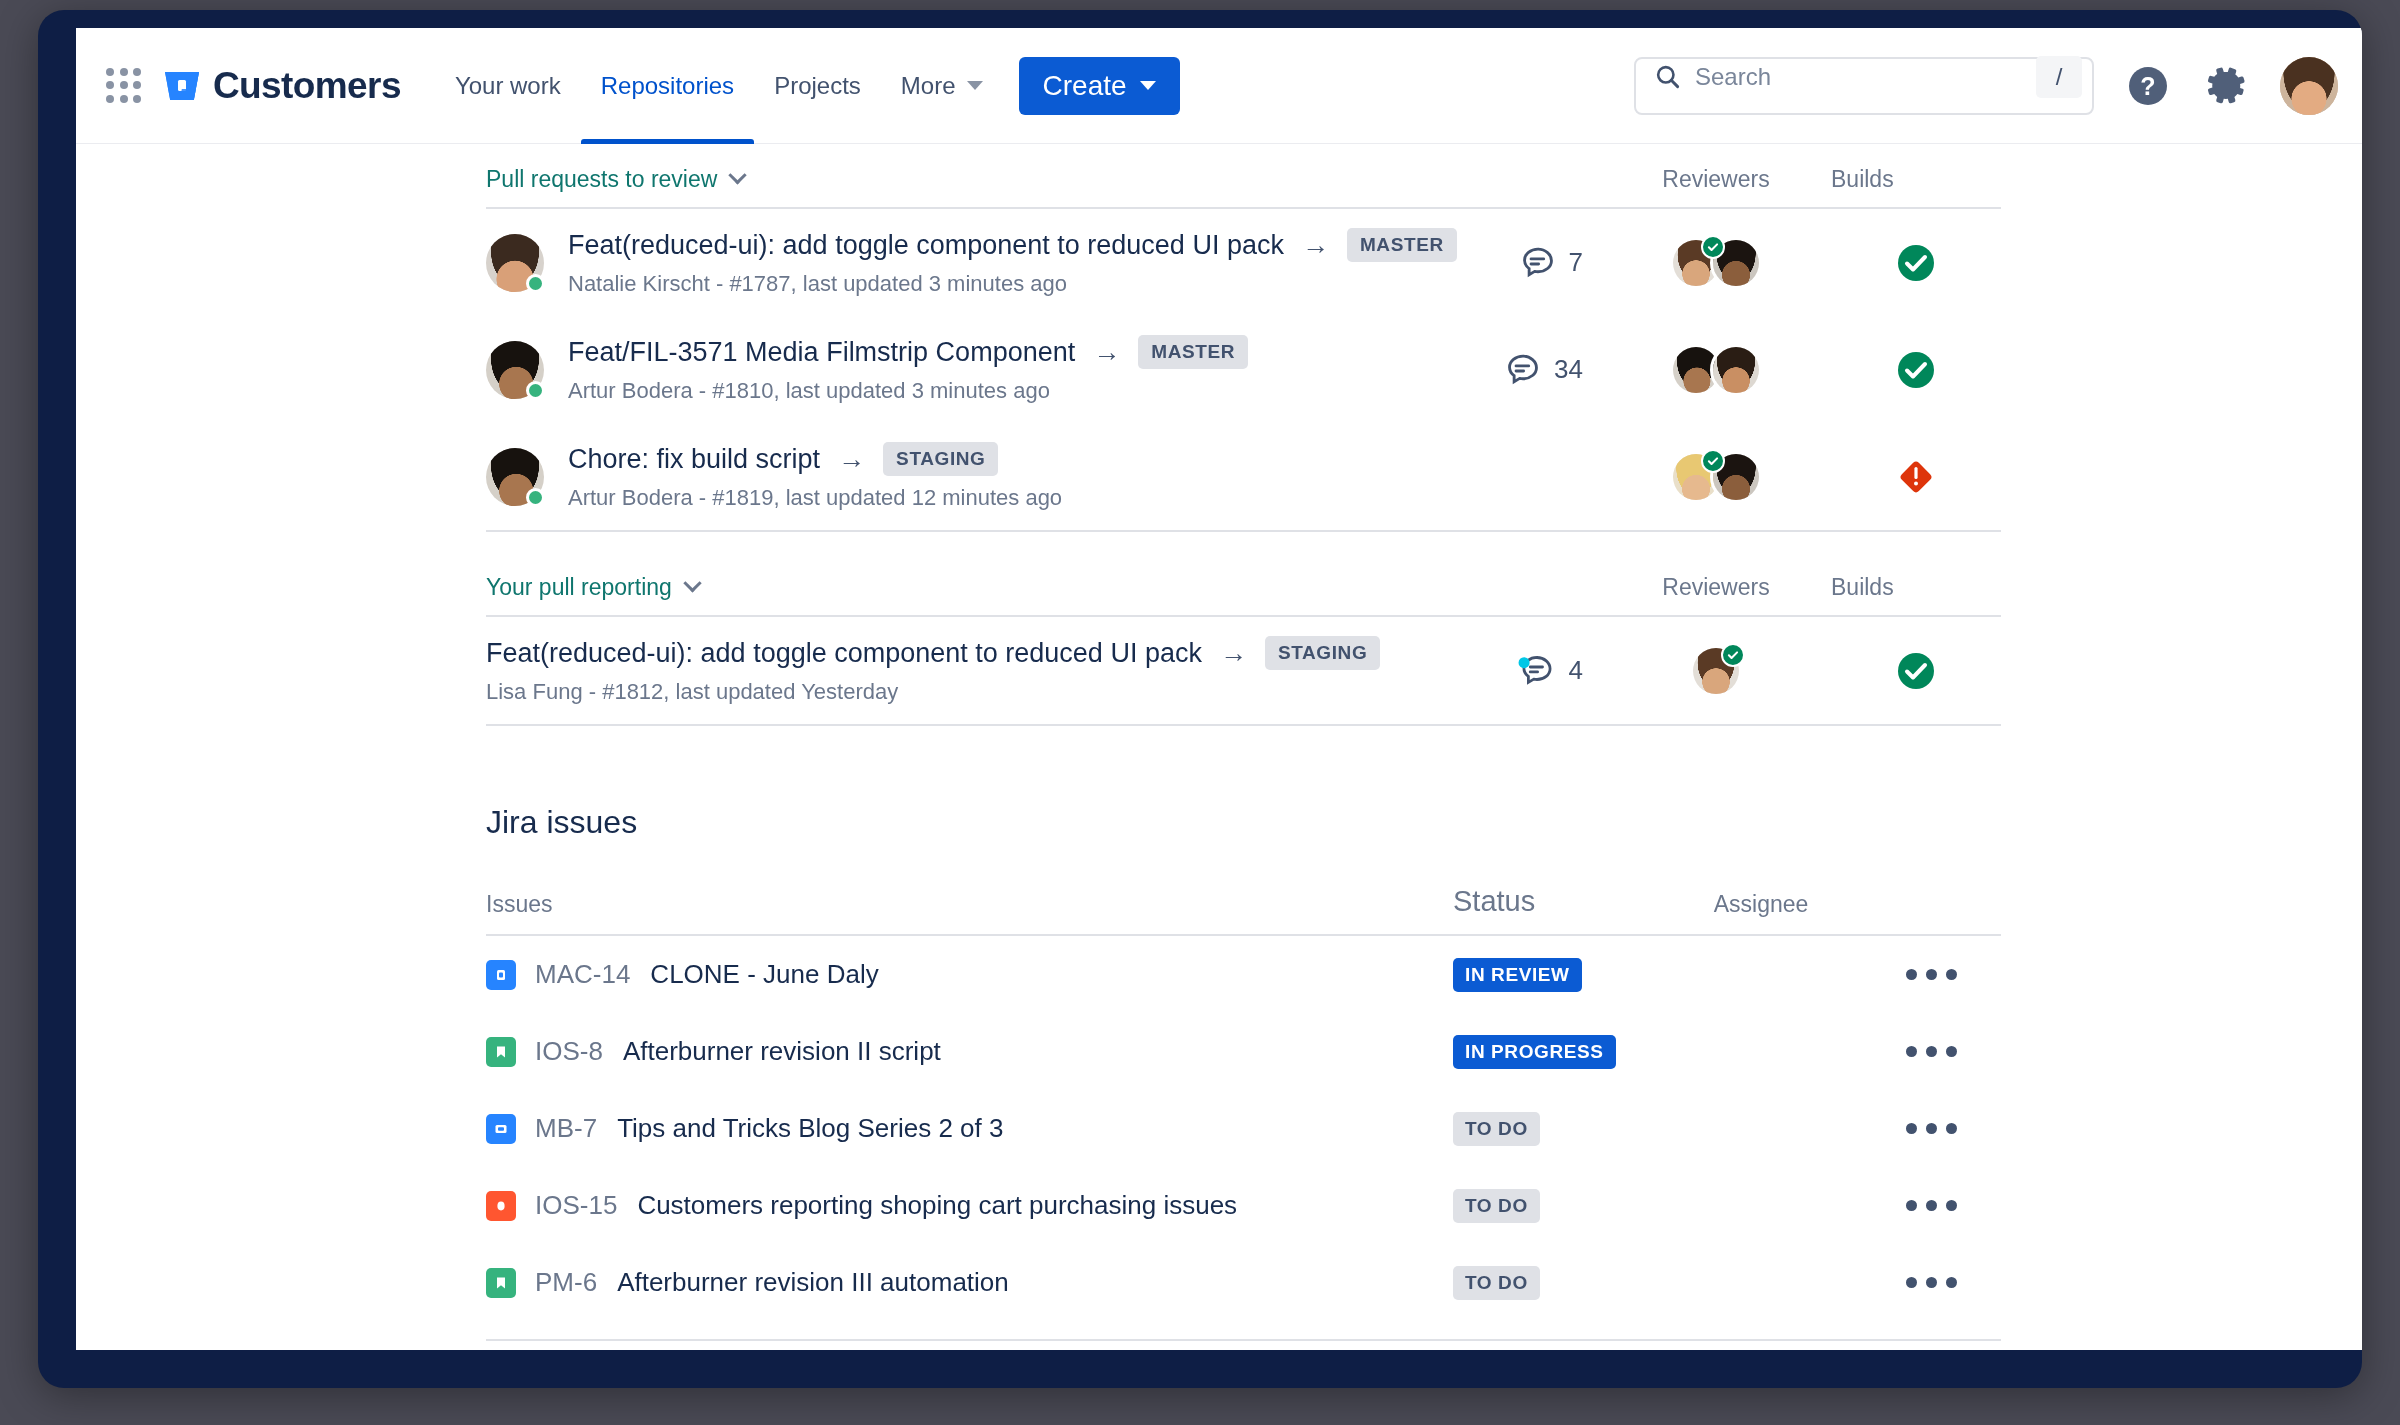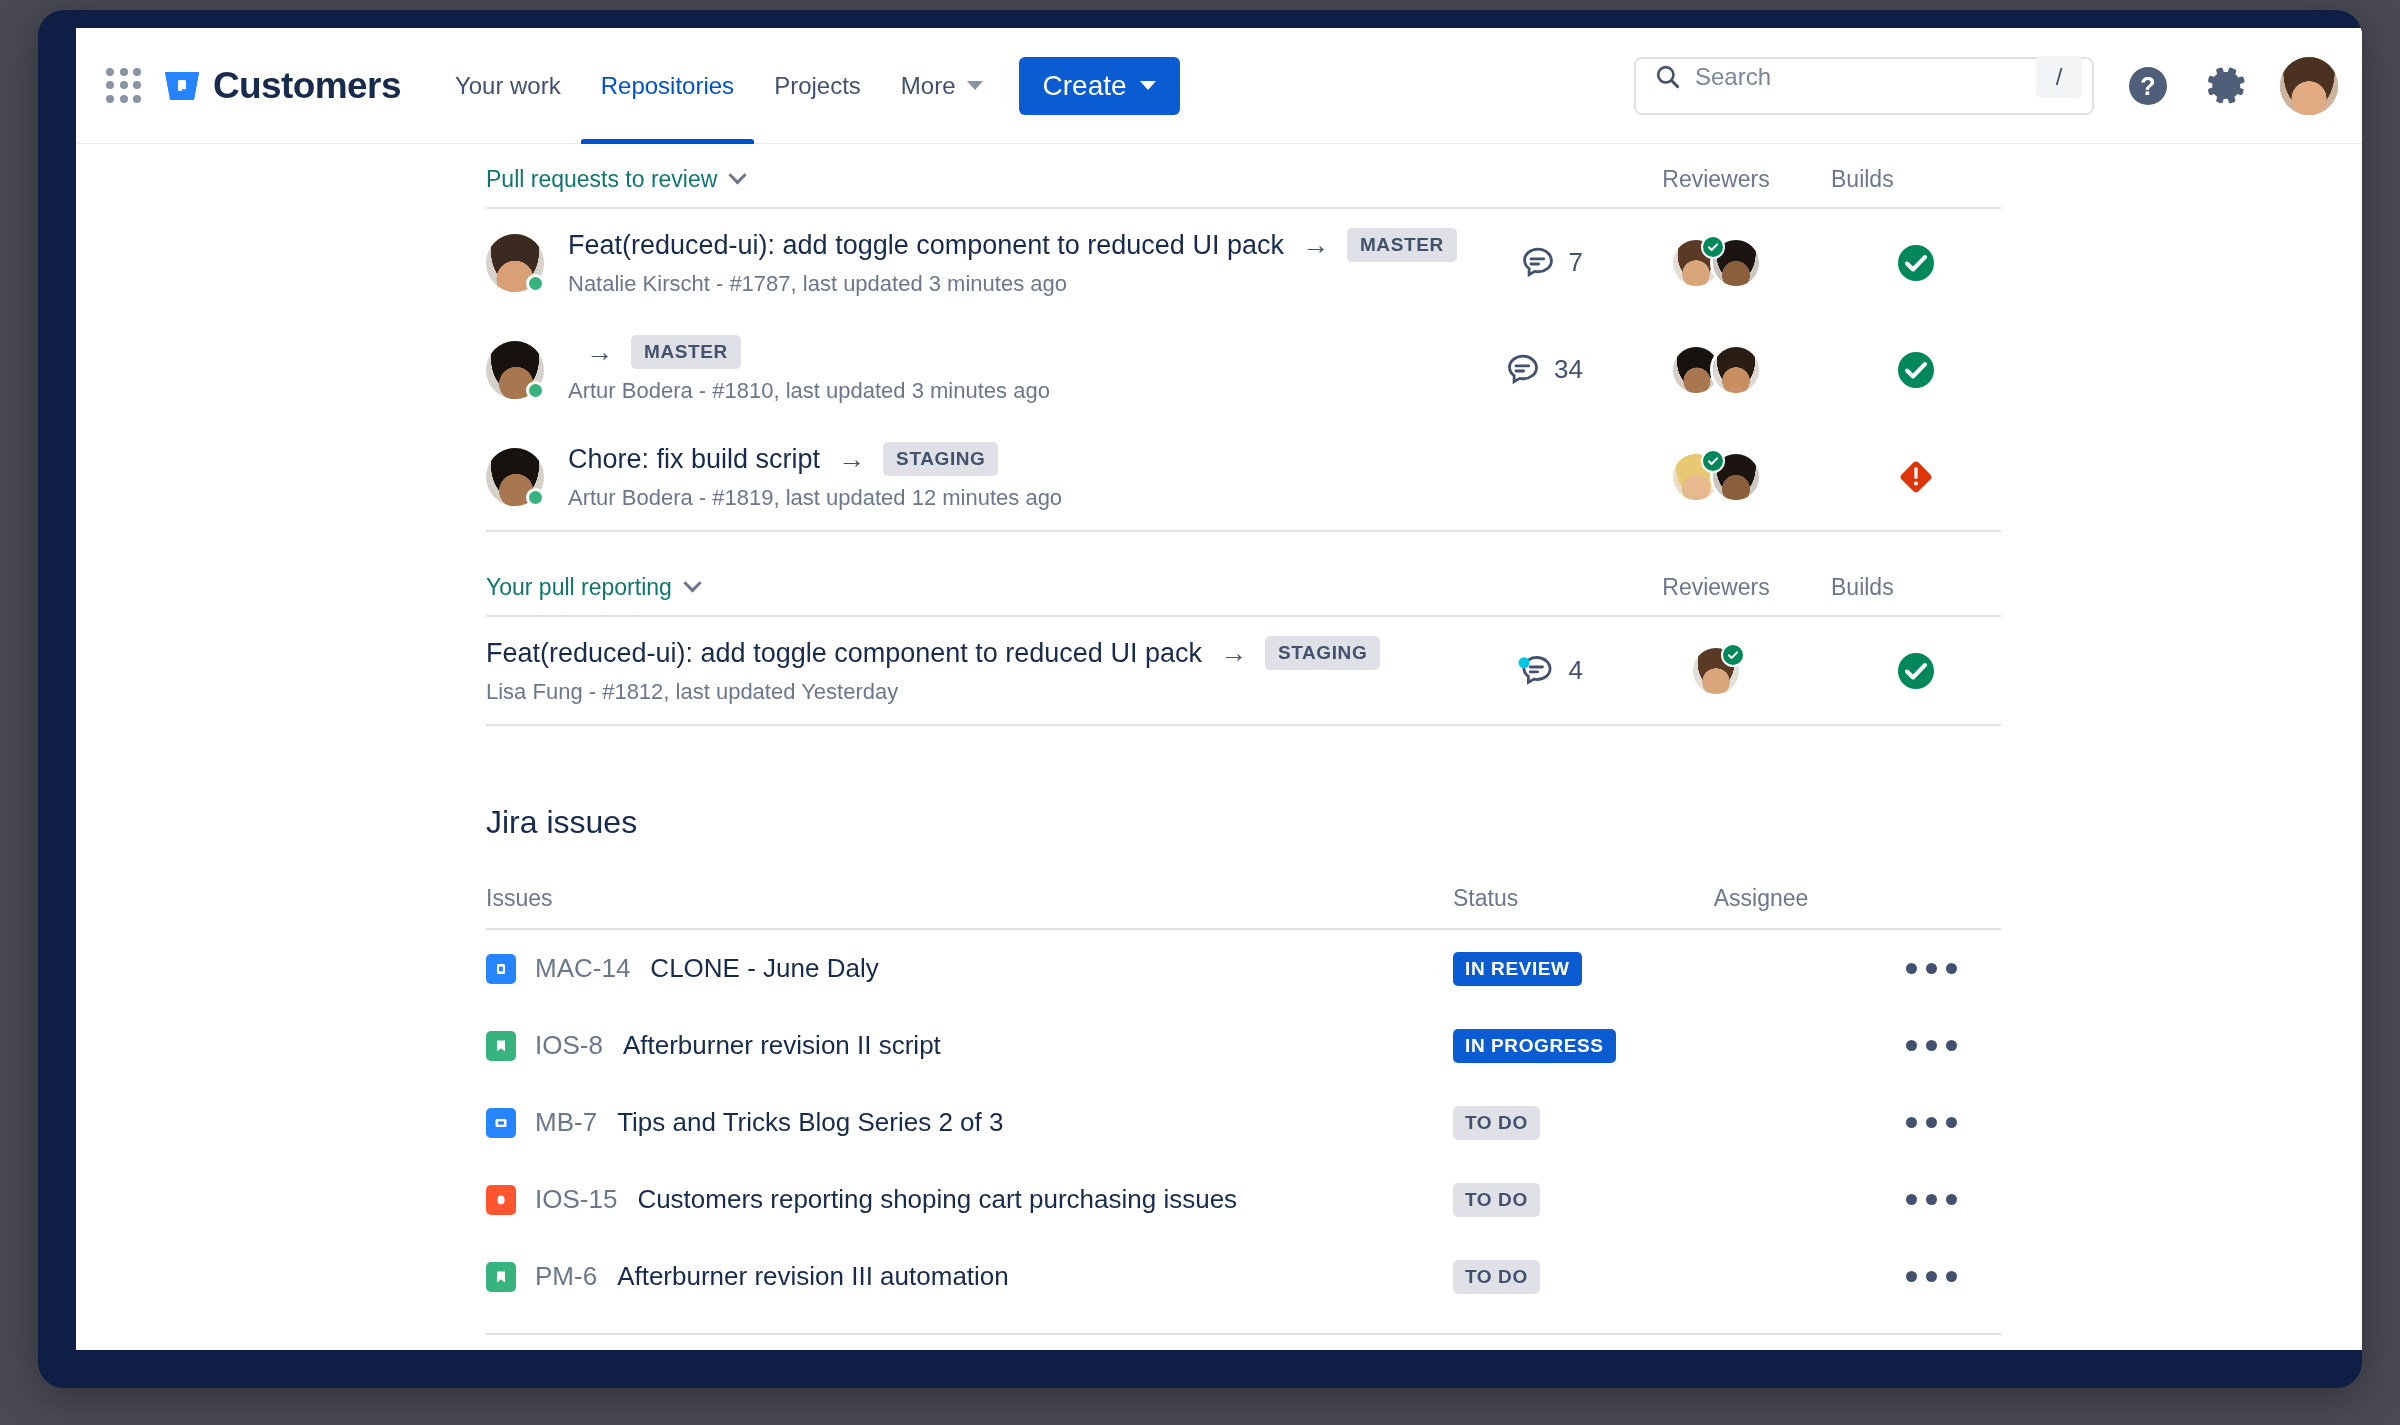--- a/index.html
+++ b/index.html
@@ -223,21 +223,21 @@
 
   
   .jira-title {
     font-size: 32px; font-weight: 500; color: #172b4d;
     margin: 78px 0 44px 0;
   }
   .jira-head {
     display: flex; align-items: flex-end; padding-bottom: 16px;
   }
   .jh-issues { flex: 1; font-size: 23px; color: #6b778c; font-weight: 500; }
-  .jh-status { width: 208px; font-size: 23px; color: #6b778c; font-weight: 500; }
+  .jh-status { width: 208px; font-size: 29px; color: #6b778c; font-weight: 500; }
   .jh-assignee { width: 200px; text-align: center; font-size: 23px; color: #6b778c; font-weight: 500; }
   .jh-end { width: 140px; }
 
   .jira-row { display: flex; align-items: center; height: 77px; }
   .jira-left { flex: 1; display: flex; align-items: flex-end; min-width: 0; }
   .issue-type {
     width: 30px; height: 30px; border-radius: 5px;
     display: flex; align-items: center; justify-content: center;
     flex: 0 0 auto; margin-right: 19px;
   }
@@ -445,20 +445,21 @@
 
         <div class="pr-row">
           <div class="pr-avatar">
             <div class="img">
                 <div class="ph ph-m3"></div>
               </div>
             <span class="online-dot"></span>
           </div>
           <div class="pr-main">
             <div class="pr-title-line">
+              <span class="pr-title">Feat/FIL-3571 Media Filmstrip Component</span>
               <span class="arrow-glyph">→</span>
               <span class="branch-tag">MASTER</span>
             </div>
             <div class="pr-sub">Artur Bodera - #1810, last updated 3 minutes ago</div>
           </div>
           <div class="pr-comments">
             <svg width="38" height="38" viewBox="0 0 24 24">
               <path d="M12 3.2c-4.7 0-8.5 3.1-8.5 7 0 2.1 1.1 4 2.9 5.3v3.9l3.5-2.1c.7.15 1.4.22 2.1.22 4.7 0 8.5-3.1 8.5-7s-3.8-7.3-8.5-7.3z" fill="none" stroke="#42526e" stroke-width="1.8"></path>
               <line x1="7.6" y1="9.4" x2="15.6" y2="9.4" stroke="#42526e" stroke-width="1.8" stroke-linecap="round"></line>
               <line x1="7.6" y1="12.6" x2="12.4" y2="12.6" stroke="#42526e" stroke-width="1.8" stroke-linecap="round"></line>

